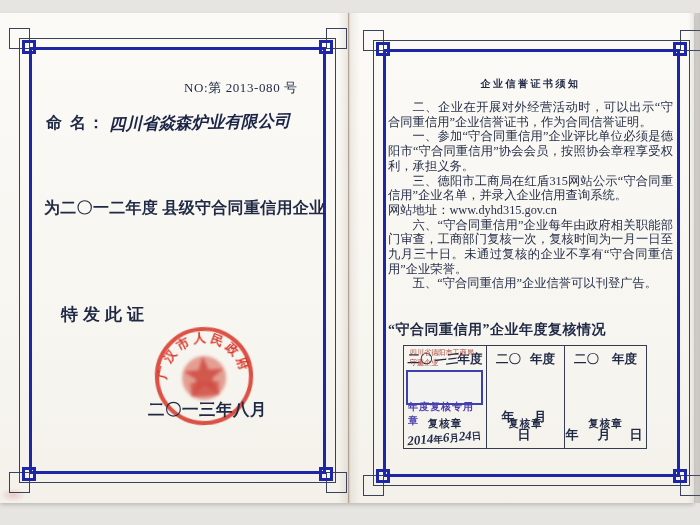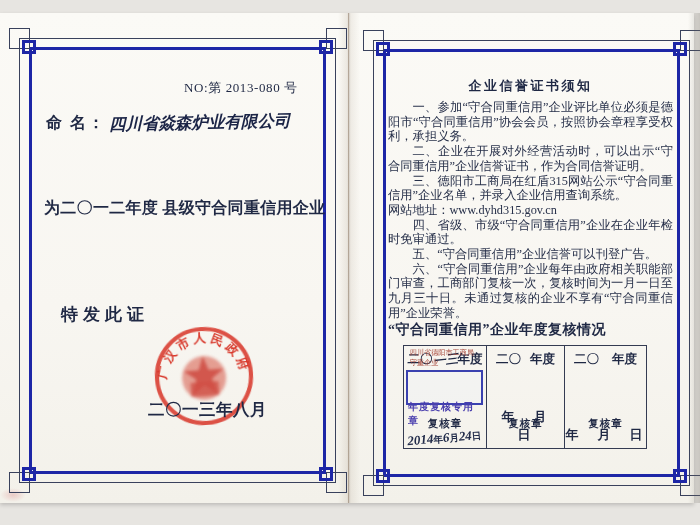--- a/index.html
+++ b/index.html
@@ -35,21 +35,21 @@
   .no-line{left:184px;top:79px;font-size:13px;letter-spacing:.6px;}
   .name-row{left:46px;top:112px;font-size:16px;}
   .name-label{font-weight:bold;letter-spacing:2px;}
   .company{font-size:16.5px;display:inline-block;transform:rotate(-1.2deg);margin-left:3px;}
   .award{left:44px;top:198px;font-size:16px;font-weight:bold;letter-spacing:.3px;}
   .issue{left:61px;top:303px;font-size:17px;font-weight:bold;letter-spacing:5px;}
   .seal-wrap{left:146px;top:320px;width:116px;height:112px;transform:rotate(-4deg);}
   .date-line{left:148px;top:399px;font-size:16.5px;font-weight:bold;letter-spacing:.5px;z-index:6;}
 
   
-  .rp-title{left:388px;top:77px;width:285px;text-align:center;font-size:13px;
+  .rp-title{left:388px;top:77px;width:285px;text-align:center;font-size:10px;
             font-weight:bold;letter-spacing:2.5px;}
   .rp-body{position:absolute;left:388px;top:100px;width:285px;font-size:12.3px;
            line-height:14.7px;text-align:justify;color:#27304a;}
   .para{text-indent:2em;margin:0;}
   .para.no-indent{text-indent:0;}
   .rp-section{left:388px;top:321px;width:285px;text-align:left;font-size:14px;
               font-weight:bold;letter-spacing:.5px;}
   .rv-table{position:absolute;left:403px;top:345px;width:244px;height:104px;
             border:1.6px solid #343b52;display:flex;box-sizing:border-box;}
   .rv-col{position:relative;box-sizing:border-box;}
@@ -137,27 +137,26 @@
     <div class="c-dark" style="left:363px;top:475px;"></div>
     <div class="c-dark" style="left:680px;top:475px;"></div>
     <div class="c-blue" style="left:376px;top:42px;"></div>
     <div class="c-blue" style="left:673px;top:42px;"></div>
     <div class="c-blue" style="left:376px;top:469px;"></div>
     <div class="c-blue" style="left:673px;top:469px;"></div>
 
     <div class="abs rp-title">企业信誉证书须知</div>
 
     <div class="rp-body">
+      <p class="para">二、企业在开展对外经营活动时，可以出示“守合同重信用”企业信誉证书，作为合同信誉证明。</p>
       <p class="para">一、参加“守合同重信用”企业评比单位必须是德阳市“守合同重信用”协会会员，按照协会章程享受权利，承担义务。</p>
-      <p class="para">二、企业在开展对外经营活动时，可以出示“守合同重信用”企业信誉证书，作为合同信誉证明。</p>
       <p class="para">三、德阳市工商局在红盾315网站公示“守合同重信用”企业名单，并录入企业信用查询系统。</p>
       <p class="para no-indent">网站地址：www.dyhd315.gov.cn</p>
-      <p class="para">四、省级、市级“守合同重信用”企业在企业年检时免审通过。</p>
+      <p class="para">六、“守合同重信用”企业每年由政府相关职能部门审查，工商部门复核一次，复核时间为一月一日至九月三十日。未通过复核的企业不享有“守合同重信用”企业荣誉。</p>
       <p class="para">五、“守合同重信用”企业信誉可以刊登广告。</p>
-      <p class="para">六、“守合同重信用”企业每年由政府相关职能部门审查，工商部门复核一次，复核时间为一月一日至九月三十日。未通过复核的企业不享有“守合同重信用”企业荣誉。</p>
     </div>
 
     <div class="abs rp-section">“守合同重信用”企业年度复核情况</div>
 
     <div class="rv-table">
 
       <div class="rv-col rv-c1">
         <div class="year-head">
           <span>二〇</span>
             <span class="hand-year">一三</span>

